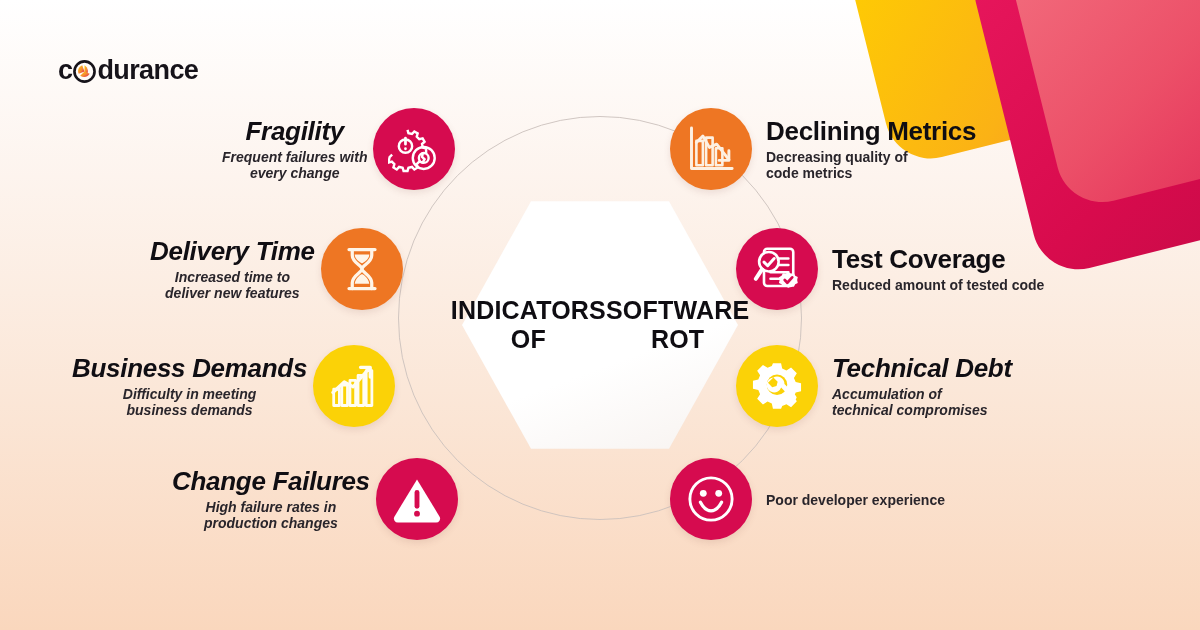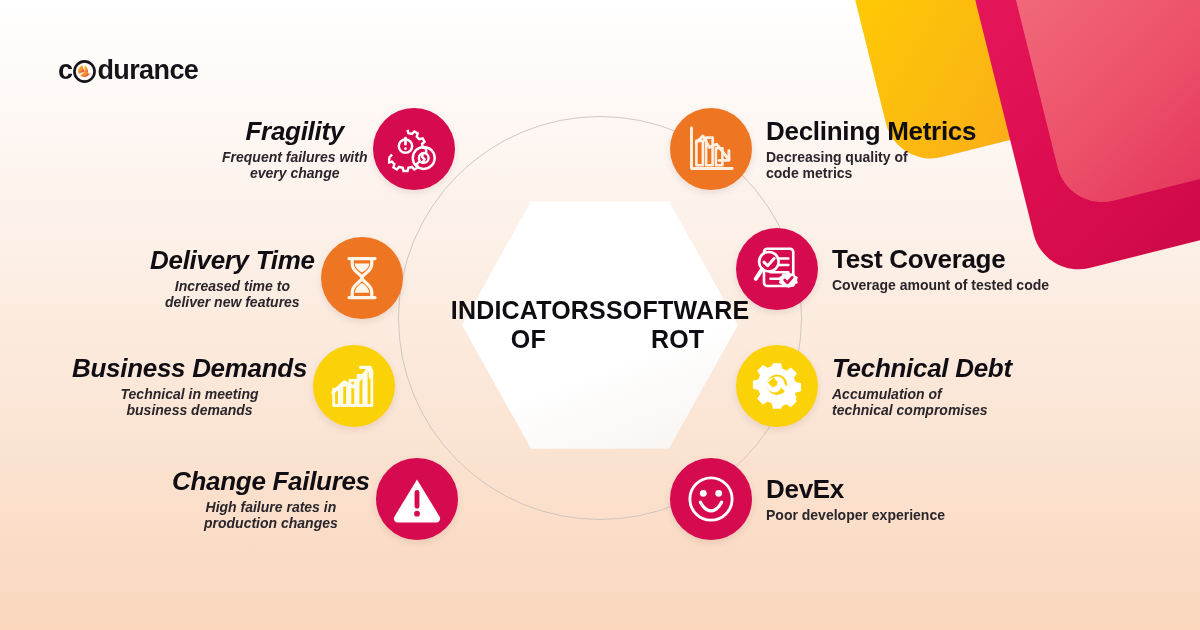--- a/index.html
+++ b/index.html
@@ -91,21 +91,21 @@
   }
   .txt .desc{
     font-size:14px; font-weight:600; color:#29252b; margin-top:2px;
     white-space:pre-line;
   }
   .left .txt{ text-align:center; margin-right:6px;font-style:italic; }
   .right .txt{ text-align:left; margin-left:14px; }
 
   
   #n-fragility        { left:222px; top:108px; }
-  #n-delivery         { left:150px; top:237px; }
+  #n-delivery         { left:150px; top:228px; }
   #n-business         { left: 72px; top:345px; }
   #n-changefail       { left:172px; top:458px; }
   
   #n-declining        { left:670px; top:108px; }
   #n-testcov          { left:736px; top:228px;justify-content:space-between; }
   #n-techdebt         { left:736px; top:345px;font-style:italic; }
   #n-devex            { left:670px; top:458px; }
 </style>
 </head>
 <body>
@@ -182,21 +182,21 @@
           <path d="M23 14h18c0 7-9 11-9 11s-9-4-9-11z" fill="#fff5e8"></path>
           <path d="M32 38s8 4 9 12H23c1-8 9-12 9-12z" fill="#fff5e8"></path>
         </svg>
       </span>
     </div>
   </div>
 
   <div class="node left" id="n-business">
     <div class="txt">
       <div class="title">Business Demands</div>
-      <div class="desc">Technical in meeting
+      <div class="desc">Difficulty in meeting
 business demands</div>
     </div>
     <div class="bubble" style="background:#fbd207">
       <span>
         <svg viewBox="0 0 64 64">
           <g fill="none" stroke="#fffdf2" stroke-width="3.4" stroke-linejoin="round">
             <rect x="7" y="36" width="7" height="20"></rect>
             <rect x="17" y="31" width="7" height="25"></rect>
             <rect x="27" y="25" width="7" height="31"></rect>
             <rect x="37" y="19" width="7" height="37"></rect>
@@ -259,21 +259,21 @@
           <circle cx="22" cy="23" r="12" fill="#d60b4f" stroke="#fff" stroke-width="3.2"></circle>
           <path d="M16 23.5l4.5 4.5L28.5 19" fill="none" stroke="#fff" stroke-width="3.6" stroke-linecap="round" stroke-linejoin="round"></path>
           <path d="M13.5 32.5L6 44" stroke="#fff" stroke-width="5" stroke-linecap="round"></path>
           <path d="M46 36l3.2 1.6 3.6-.4 1.6 3.2 3.2 1.6-.8 3.6 .8 3.6-3.2 1.6-1.6 3.2-3.6-.4L46 55.2l-3.2-1.6-3.6 .4-1.6-3.2-3.2-1.6 .8-3.6-.8-3.6 3.2-1.6 1.6-3.2 3.6 .4z" fill="#fff"></path>
           <path d="M41.5 45.5l3.2 3.4 6-6.6" fill="none" stroke="#d60b4f" stroke-width="3.4" stroke-linecap="round" stroke-linejoin="round"></path>
         </svg>
       </span>
     </div>
     <div class="txt">
       <div class="title">Test Coverage</div>
-      <div class="desc">Coverage amount of tested code</div>
+      <div class="desc">Reduced amount of tested code</div>
     </div>
   </div>
 
   <div class="node right" id="n-techdebt">
     <div class="bubble" style="background:#fbd207">
       <span>
         <svg viewBox="0 0 64 64">
           <path d="M27 4h10l1.4 6.6 5.2 2.2 5.7-3.6 7.1 7.1-3.6 5.7 2.2 5.2 6.6 1.4v10l-6.6 1.4-2.2 5.2 3.6 5.7-7.1 7.1-5.7-3.6-5.2 2.2L37 60H27l-1.4-6.6-5.2-2.2-5.7 3.6-7.1-7.1 3.6-5.7-2.2-5.2L2.4 35.4v-10L9 24l2.2-5.2-3.6-5.7 7.1-7.1 5.7 3.6 5.2-2.2z" fill="#fff"></path>
           <circle cx="32" cy="30.4" r="12.6" fill="#fbd207"></circle>
           <path d="M27.5 21.5a9.2 9.2 0 1 0 9.6 12.2l13.8 14.6a3 3 0 0 0 4.3-4.2L41.2 29.6a9.2 9.2 0 0 0-13.7-8.1l5.3 5.2-1.4 5.3-5.3 1.4-5.2-5.3z" fill="#fff"></path>
@@ -292,18 +292,17 @@
       <span>
         <svg viewBox="0 0 64 64">
           <circle cx="32" cy="32" r="26" fill="none" stroke="#fff" stroke-width="3.6"></circle>
           <circle cx="22.5" cy="25" r="4.2" fill="#fff"></circle>
           <circle cx="41.5" cy="25" r="4.2" fill="#fff"></circle>
           <path d="M19 36c3.6 7 9 10.5 13 10.5S41.4 43 45 36" fill="none" stroke="#fff" stroke-width="4" stroke-linecap="round"></path>
         </svg>
       </span>
     </div>
     <div class="txt">
-      <div class="title">DevEx</div>
       <div class="desc">Poor developer experience</div>
     </div>
   </div>
 
 </div>
 
 </body></html>

